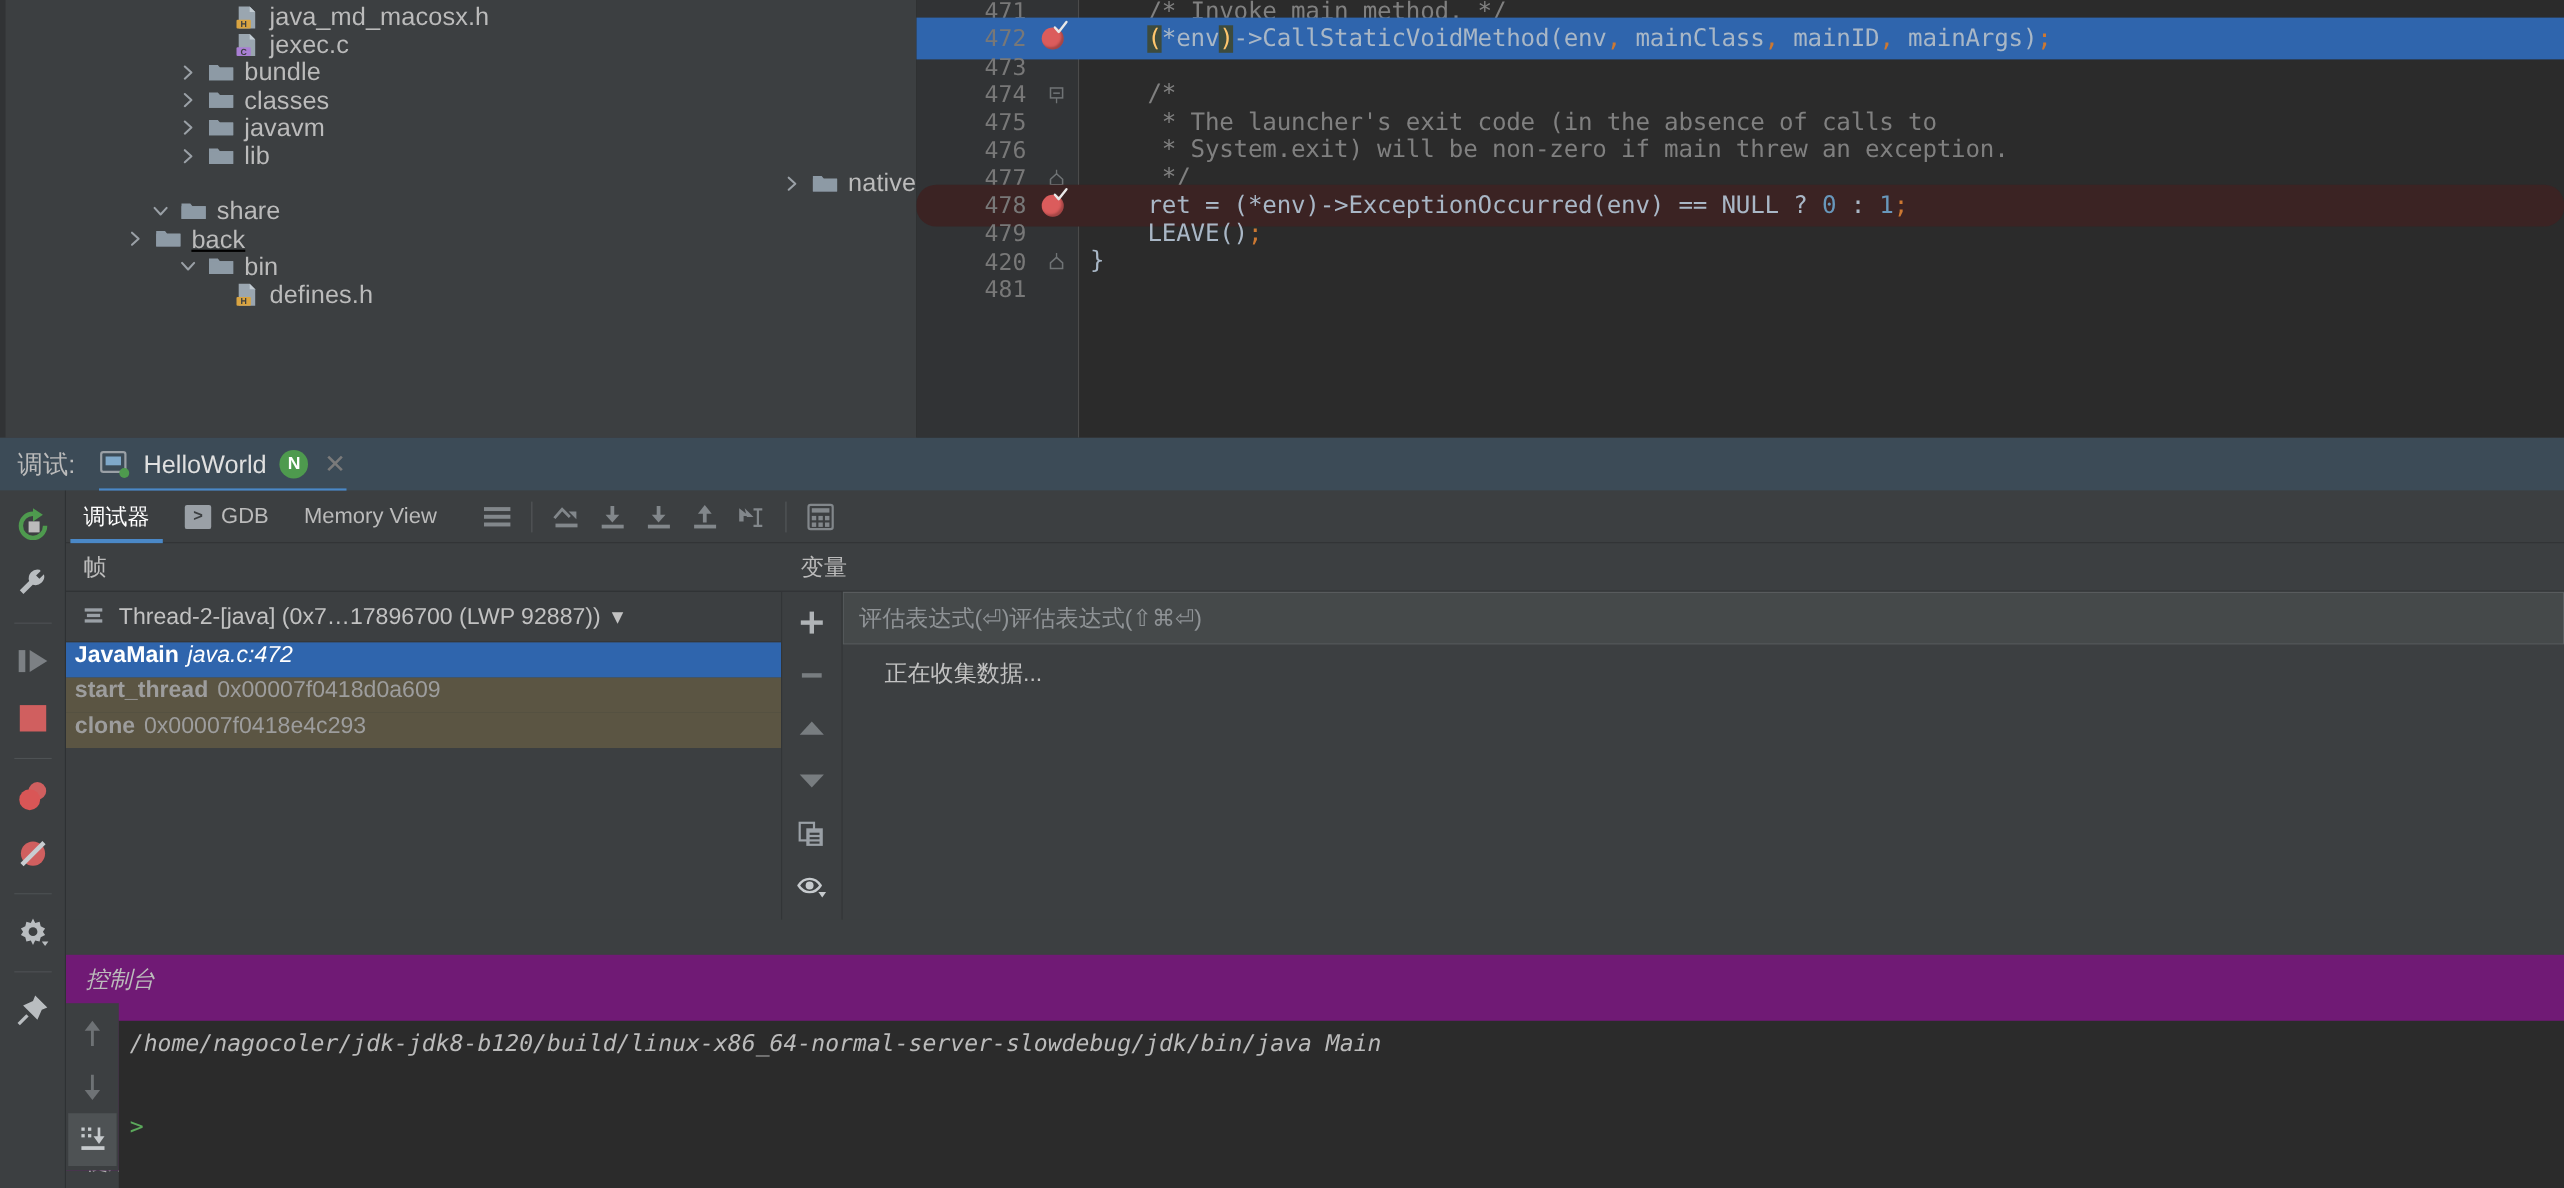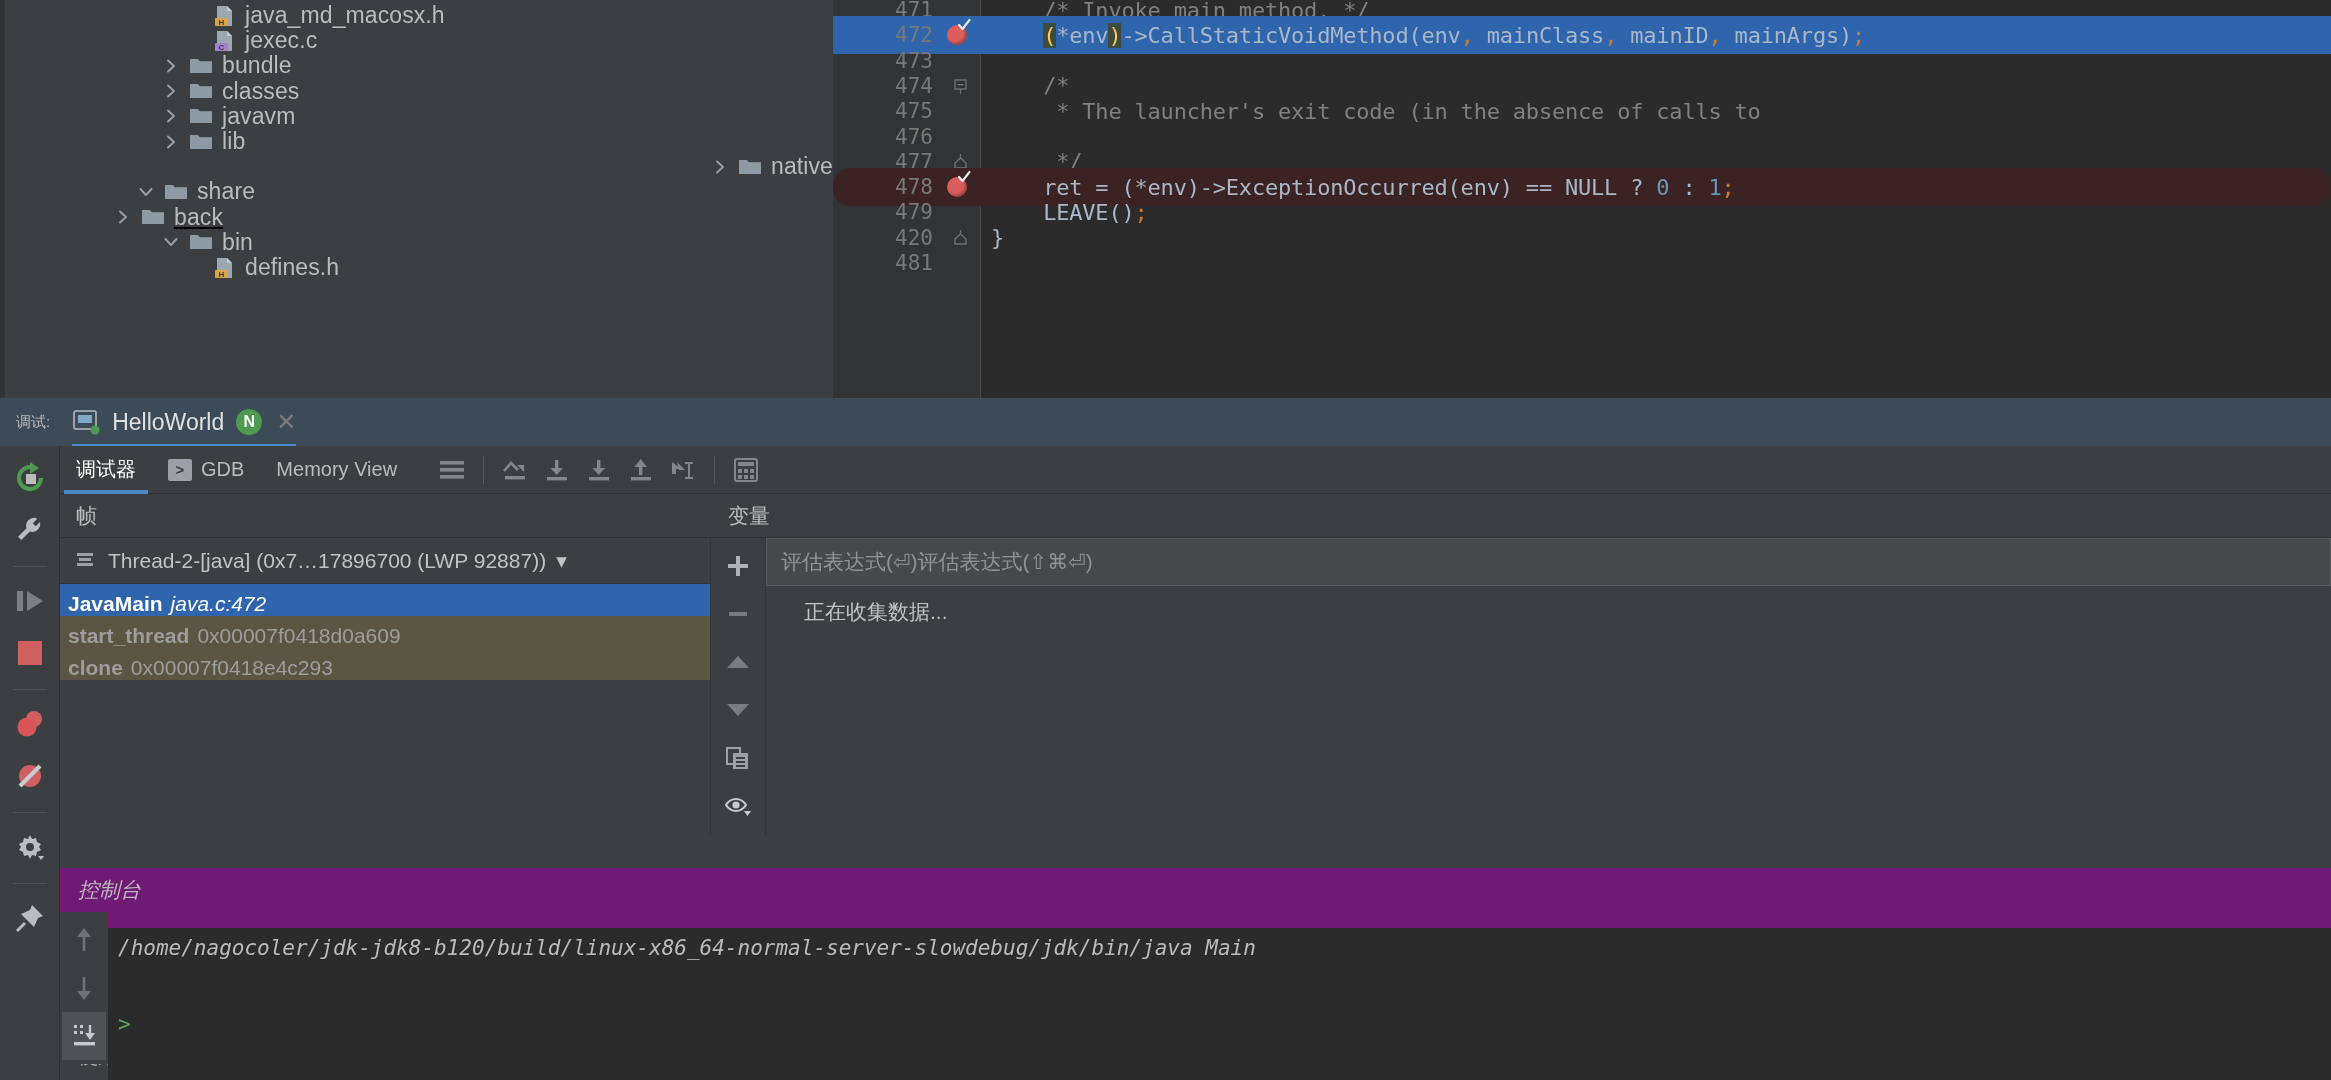--- a/index.html
+++ b/index.html
@@ -75,21 +75,21 @@
   .bp-check { position:absolute; left: 16px; top: 2px; width: 14px; height: 14px; }
   .fold-mark { position:absolute; left: 12px; top: 11px; width: 16px; height: 16px; }
 
   
   .debug-window { position: absolute; left: 0; top: 398px; width: 2331px; height: 682px; background: #3c3f41; }
 
   .debug-tabs-bar {
     position:absolute; left:0; top:0; width: 2331px; height: 48px;
     background: #3c4b57; display:flex; align-items:center;
   }
-  .debug-title { font-size: 15px; color: #bbbbbb; margin-left: 16px; }
+  .debug-title { font-size: 23px; color: #bbbbbb; margin-left: 16px; }
   .debug-tab {
     display:flex; align-items:center; height:48px; margin-left: 22px; position: relative;
   }
   .debug-tab-underline {
     position:absolute; left: 0; right: 0; bottom: -3px; height: 5px; background: #4a88c7;
   }
   .tab-run-icon { width: 28px; height: 26px; margin-right: 12px; position:relative; }
   .tab-name { font-size: 23px; color: #e0e0e0; }
   .tab-badge {
     width: 26px; height: 26px; border-radius: 50%; background: #4e9a4e;
@@ -136,21 +136,21 @@
     font-size: 21px; color: #bbbbbb; border-bottom:1px solid #2e3133;
   }
   .thread-row {
     height: 46px; display:flex; align-items:center; padding-left: 14px;
     border-bottom: 1px solid #323537;
   }
   .thread-icon { width: 22px; height: 22px; margin-right: 12px; flex:0 0 auto;}
   .thread-text { font-size: 21px; color: #c2c2c2; white-space: nowrap; }
   .thread-caret { margin-left: 10px; }
 
-  .frame-item { height: 32px; display:flex; align-items:flex-end; padding-left: 8px; white-space: nowrap; }
+  .frame-item { height: 32px; display:flex; align-items:flex-start; padding-left: 8px; white-space: nowrap; }
   .frame-item.sel { background: #2f65ad; }
   .frame-item.lib { background: #5b5543; }
   .fn-name { font-size: 21px; font-weight: bold; }
   .fn-loc  { font-size: 21px; font-style: italic; margin-left: 8px; }
   .frame-item.sel .fn-name { color: #ffffff; }
   .frame-item.sel .fn-loc  { color: #ffffff; }
   .frame-item.lib .fn-name { color: #9d9d9d; }
   .frame-item.lib .fn-loc  { color: #9d9d9d; font-style: normal; }
 
   .frames-hint {
@@ -374,20 +374,21 @@
             <span class="code-text"><span class="c-comment">    /*</span></span>
           </div>
           <div class="code-row" style="top: 92.2px;">
             <span class="ln">475</span>
             <span class="gutter-marks"></span>
             <span class="code-text"><span class="c-comment">     * The launcher's exit code (in the absence of calls to</span></span>
           </div>
           <div class="code-row" style="top: 117.5px;">
             <span class="ln">476</span>
             <span class="gutter-marks"></span>
+            <span class="code-text"><span class="c-comment">     * System.exit) will be non-zero if main threw an exception.</span></span>
           </div>
           <div class="code-row" style="top: 142.8px;">
             <span class="ln">477</span>
             <span class="gutter-marks">
               <span class="fold-mark"><svg width="16" height="16" viewBox="0 0 16 16">
                   <line x1="7.5" y1="0" x2="7.5" y2="5" stroke="#6f7375" stroke-width="1.2"></line>
                   <path d="M7.5 4 L13 9 L13 14 L2 14 L2 9 Z" fill="none" stroke="#6f7375" stroke-width="1.4"></path>
                 </svg></span>
             </span>
             <span class="code-text"><span class="c-comment">     */</span></span>

